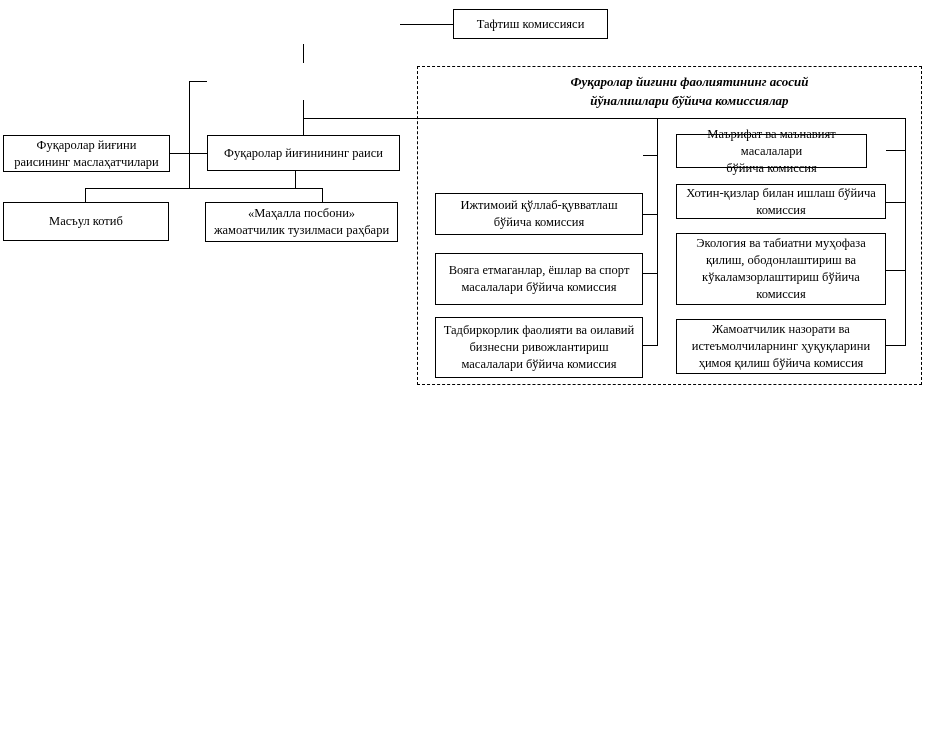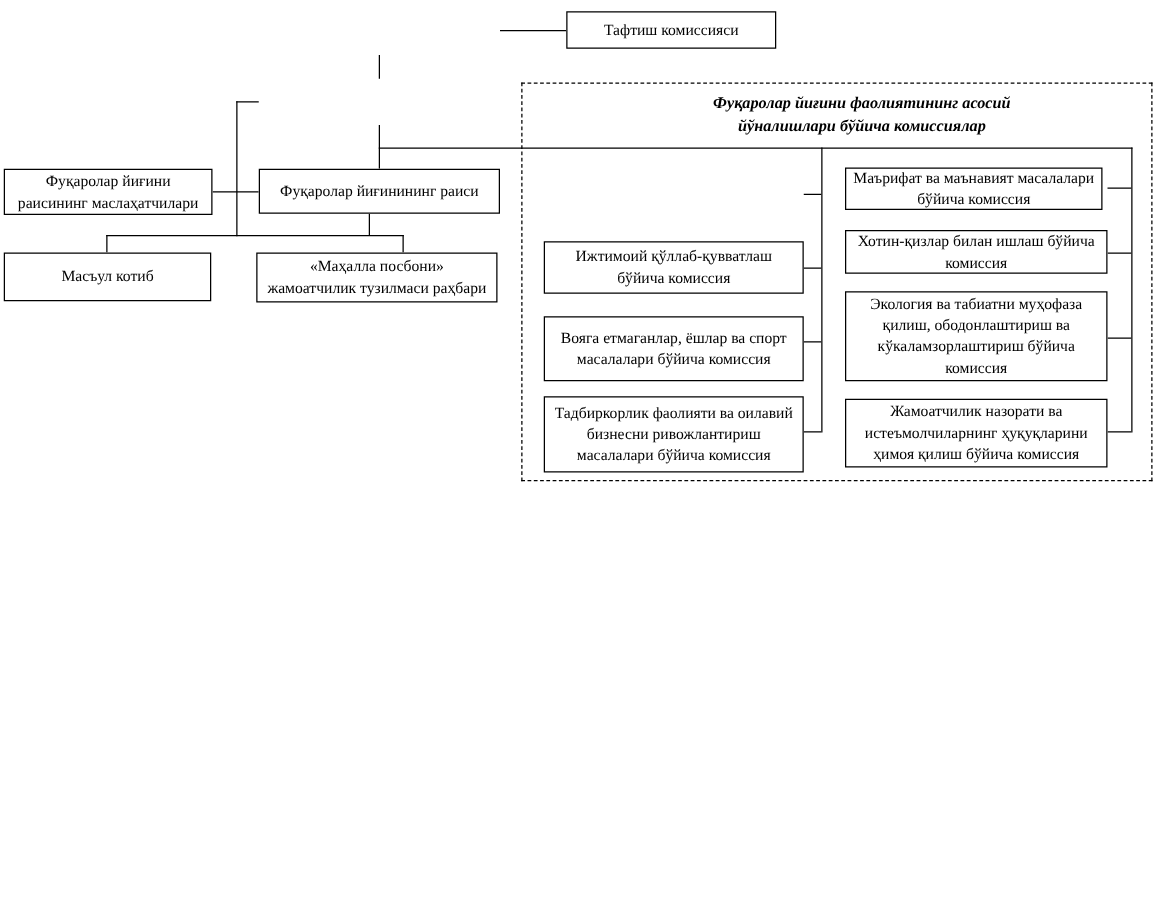--- a/index.html
+++ b/index.html
@@ -65,21 +65,21 @@
   <div class="line hline" style="left:886px; top:150px; width:19px;"></div>
   <div class="line hline" style="left:886px; top:202px; width:19px;"></div>
   <div class="line hline" style="left:886px; top:270px; width:19px;"></div>
   <div class="line hline" style="left:886px; top:345px; width:19px;"></div>
 
   <div class="dashed-group" style="left:417px; top:66px; width:505px; height:319px;"></div>
   <div class="group-title" style="left:437px; top:72px; width:505px;">Фуқаролар йиғини фаолиятининг асосий
 йўналишлари бўйича комиссиялар</div>
 
 
-  <div class="node" style="left:453px; top:9px; width:168px; height:30px;">Тафтиш комиссияси</div>
+  <div class="node" style="left:453px; top:9px; width:155px; height:30px;">Тафтиш комиссияси</div>
 
 
   <div class="node" style="left:207px; top:135px; width:193px; height:36px;">Фуқаролар йиғинининг раиси</div>
 
   <div class="node" style="left:3px; top:135px; width:167px; height:37px;">Фуқаролар йиғини
 раисининг маслаҳатчилари</div>
 
   <div class="node" style="left:3px; top:202px; width:166px; height:39px;">Масъул котиб</div>
 
   <div class="node" style="left:205px; top:202px; width:193px; height:40px;">«Маҳалла посбони»
@@ -89,21 +89,21 @@
   <div class="node" style="left:435px; top:193px; width:208px; height:42px;font-family:Liberation Serif, serif;">Ижтимоий қўллаб-қувватлаш
 бўйича комиссия</div>
 
   <div class="node" style="left:435px; top:253px; width:208px; height:52px;">Вояга етмаганлар, ёшлар ва спорт
 масалалари бўйича комиссия</div>
 
   <div class="node" style="left:435px; top:317px; width:208px; height:61px;">Тадбиркорлик фаолияти ва оилавий
 бизнесни ривожлантириш
 масалалари бўйича комиссия</div>
 
-  <div class="node" style="left:676px; top:134px; width:206px; height:34px;">Маърифат ва маънавият масалалари
+  <div class="node" style="left:676px; top:134px; width:191px; height:34px;">Маърифат ва маънавият масалалари
 бўйича комиссия</div>
 
   <div class="node" style="left:676px; top:184px; width:210px; height:35px;">Хотин-қизлар билан ишлаш бўйича
 комиссия</div>
 
   <div class="node" style="left:676px; top:233px; width:210px; height:72px;">Экология ва табиатни муҳофаза
 қилиш, ободонлаштириш ва
 кўкаламзорлаштириш бўйича
 комиссия</div>
 

